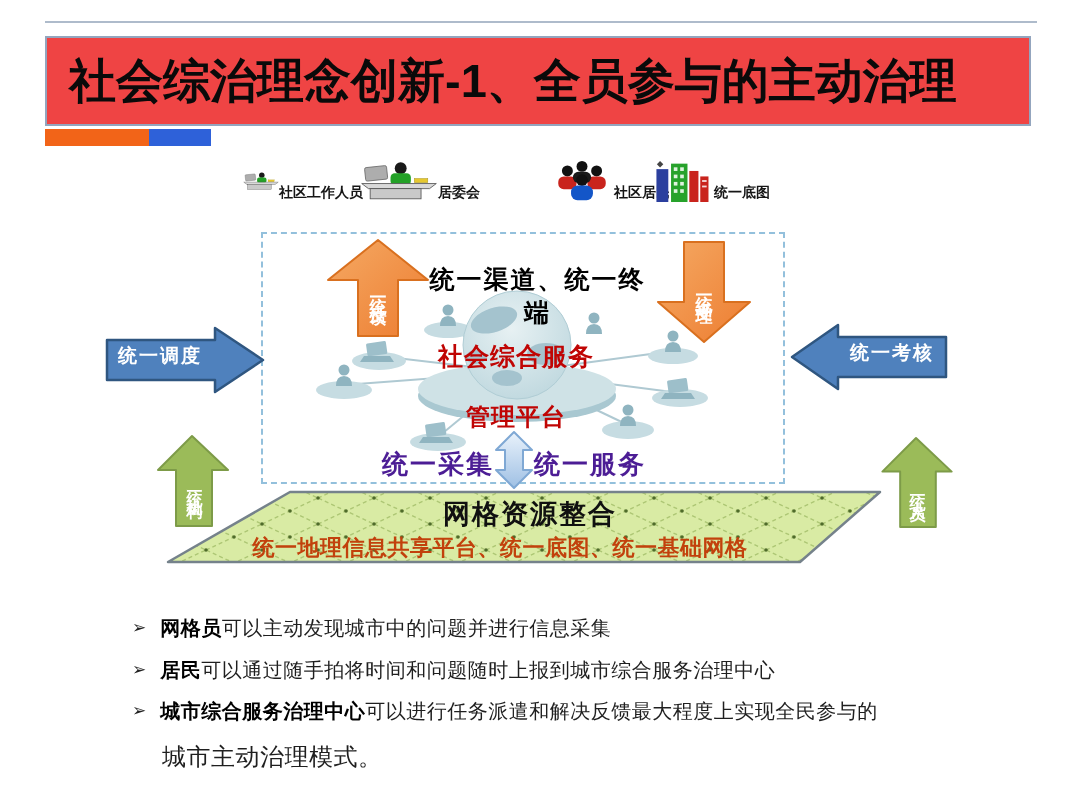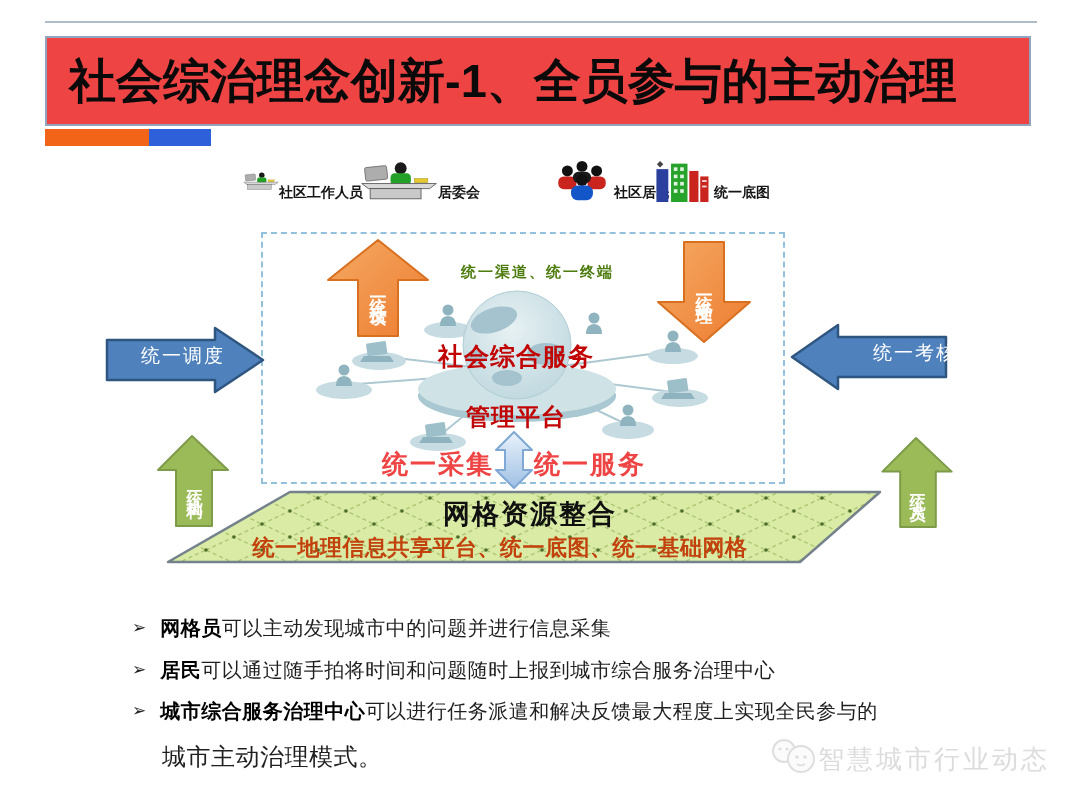--- a/index.html
+++ b/index.html
@@ -15,31 +15,31 @@
   .bar{top:129px;height:17px;}
   .bar.orange{left:45px;width:104px;background:#f26418;}
   .bar.blue{left:149px;width:62px;background:#2e61d9;}
 
   
   .actor{top:160px;width:120px;display:flex;flex-direction:row;align-items:flex-end;}
   .actor .lbl{font-size:14px;font-weight:bold;color:#161616;margin-top:2px;white-space:nowrap;}
 
   
   .dashed-box{left:261px;top:232px;width:524px;height:252px;border:2px dashed #93c0dc;box-sizing:border-box;background:#fff;}
-  .caption{left:420px;top:263px;width:235px;text-align:center;font-size:15px;font-weight:bold;
-           color:#4d7c0f;letter-spacing:2px;}
+  .caption{left:420px;top:263px;width:235px;text-align:center;font-size:25px;font-weight:bold;
+           color:#000000;letter-spacing:2px;}
   .hub-line{width:212px;text-align:center;font-weight:bold;color:#c00504;}
   .hub1{left:410px;top:340px;font-size:25px;letter-spacing:1px;}
   .hub2{left:410px;top:367px;font-size:24px;letter-spacing:1px;margin-top:34px;}
   .vlabel{writing-mode:vertical-rl;text-align:center;color:#fff;font-weight:bold;
           display:flex;align-items:center;justify-content:center;}
   .vl-orange{width:40px;height:84px;font-size:17px;letter-spacing:4px;}
   .vl-green{width:36px;height:76px;font-size:16px;letter-spacing:4px;}
-  .hlabel{color:#fff;font-weight:normal;font-size:19px;text-align:center;letter-spacing:2px;width:104px;padding-left:23px;}
-  .big-black{font-size:26px;font-weight:bold;color:#ef4444;letter-spacing:2px;white-space:nowrap;}
+  .hlabel{color:#fff;font-weight:bold;font-size:19px;text-align:center;letter-spacing:2px;width:104px;}
+  .big-black{font-size:26px;font-weight:bold;color:#4c1d95;letter-spacing:2px;white-space:nowrap;}
 
   .grid-title{left:330px;top:496px;width:400px;text-align:center;font-size:27px;font-weight:bold;color:#101010;letter-spacing:2px;}
   .grid-sub{left:175px;top:533px;width:650px;text-align:center;font-size:22px;font-weight:600;color:#c2410c;letter-spacing:0.5px;white-space:nowrap;}
 
   
   .intro{left:78px;top:572px;font-size:20px;color:#262626;letter-spacing:0.5px;}
   .bullet-row{left:132px;display:flex;align-items:flex-start;}
   .bullet-mark{font-size:17px;color:#222;margin-right:14px;line-height:24px;}
   .bullet-text{font-size:20px;color:#1f1f1f;letter-spacing:0.5px;white-space:nowrap;line-height:24px;}
   .bullet-text b{color:#000;font-weight:800;}
@@ -254,26 +254,14 @@
     <span class="bullet-mark">➢</span>
     <span class="bullet-text"><b>居民</b><span>可以通过随手拍将时间和问题随时上报到城市综合服务治理中心</span></span>
   </div>
 
   <div class="abs bullet-row" style="top:699px;">
     <span class="bullet-mark">➢</span>
     <span class="bullet-text"><b>城市综合服务治理中心</b><span>可以进行任务派遣和解决反馈最大程度上实现全民参与的</span></span>
   </div>
   <div class="abs cont-line" style="top:741px;">城市主动治理模式。</div>
 
-  <div class="abs watermark">
-    <svg width="48" height="42" viewBox="0 0 48 42">
-      <circle cx="14" cy="13" r="11" fill="#fbfbfb" stroke="#dedede" stroke-width="2"></circle>
-      <circle cx="10" cy="11" r="1.6" fill="#dedede"></circle>
-        <circle cx="17" cy="11" r="1.6" fill="#dedede"></circle>
-      <circle cx="31" cy="21" r="13" fill="#fbfbfb" stroke="#dedede" stroke-width="2"></circle>
-      <circle cx="27" cy="19" r="1.8" fill="#dedede"></circle>
-        <circle cx="35" cy="19" r="1.8" fill="#dedede"></circle>
-      <path d="M27,26 Q31,29 35,26" fill="none" stroke="#dedede" stroke-width="1.6"></path>
-    </svg>
-    <div class="wm-text">智慧城市行业动态</div>
-  </div>
 
 </div>
 
 </body></html>

